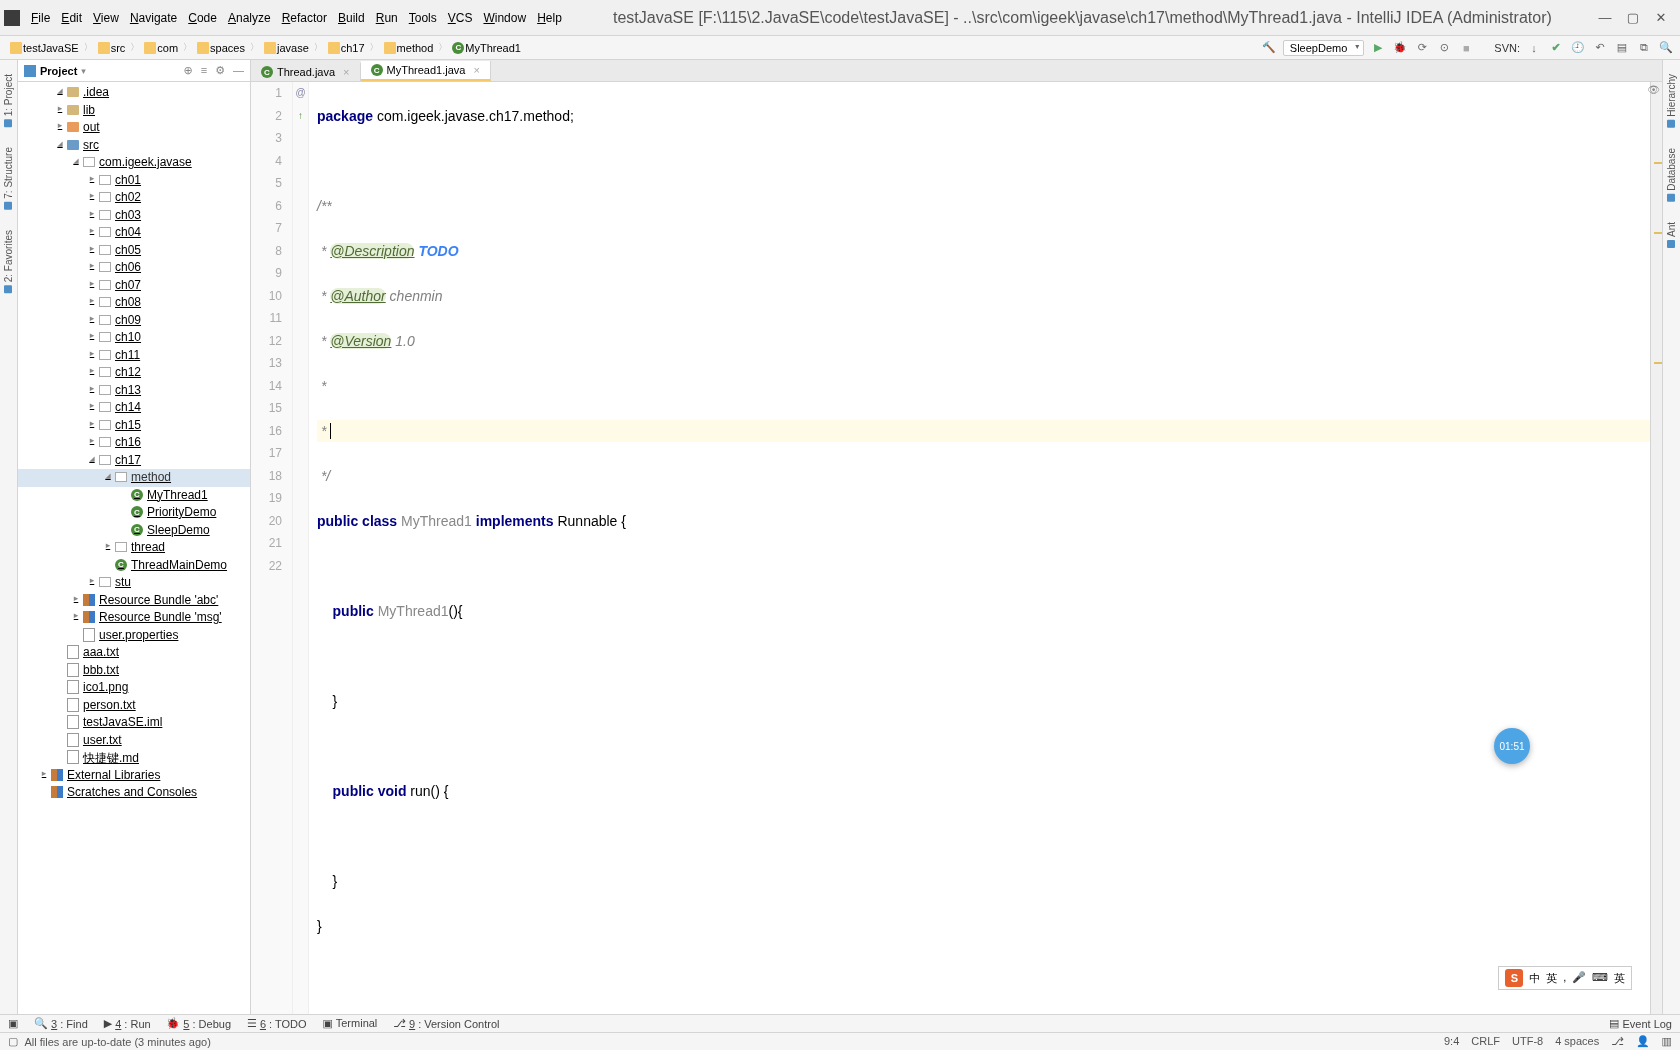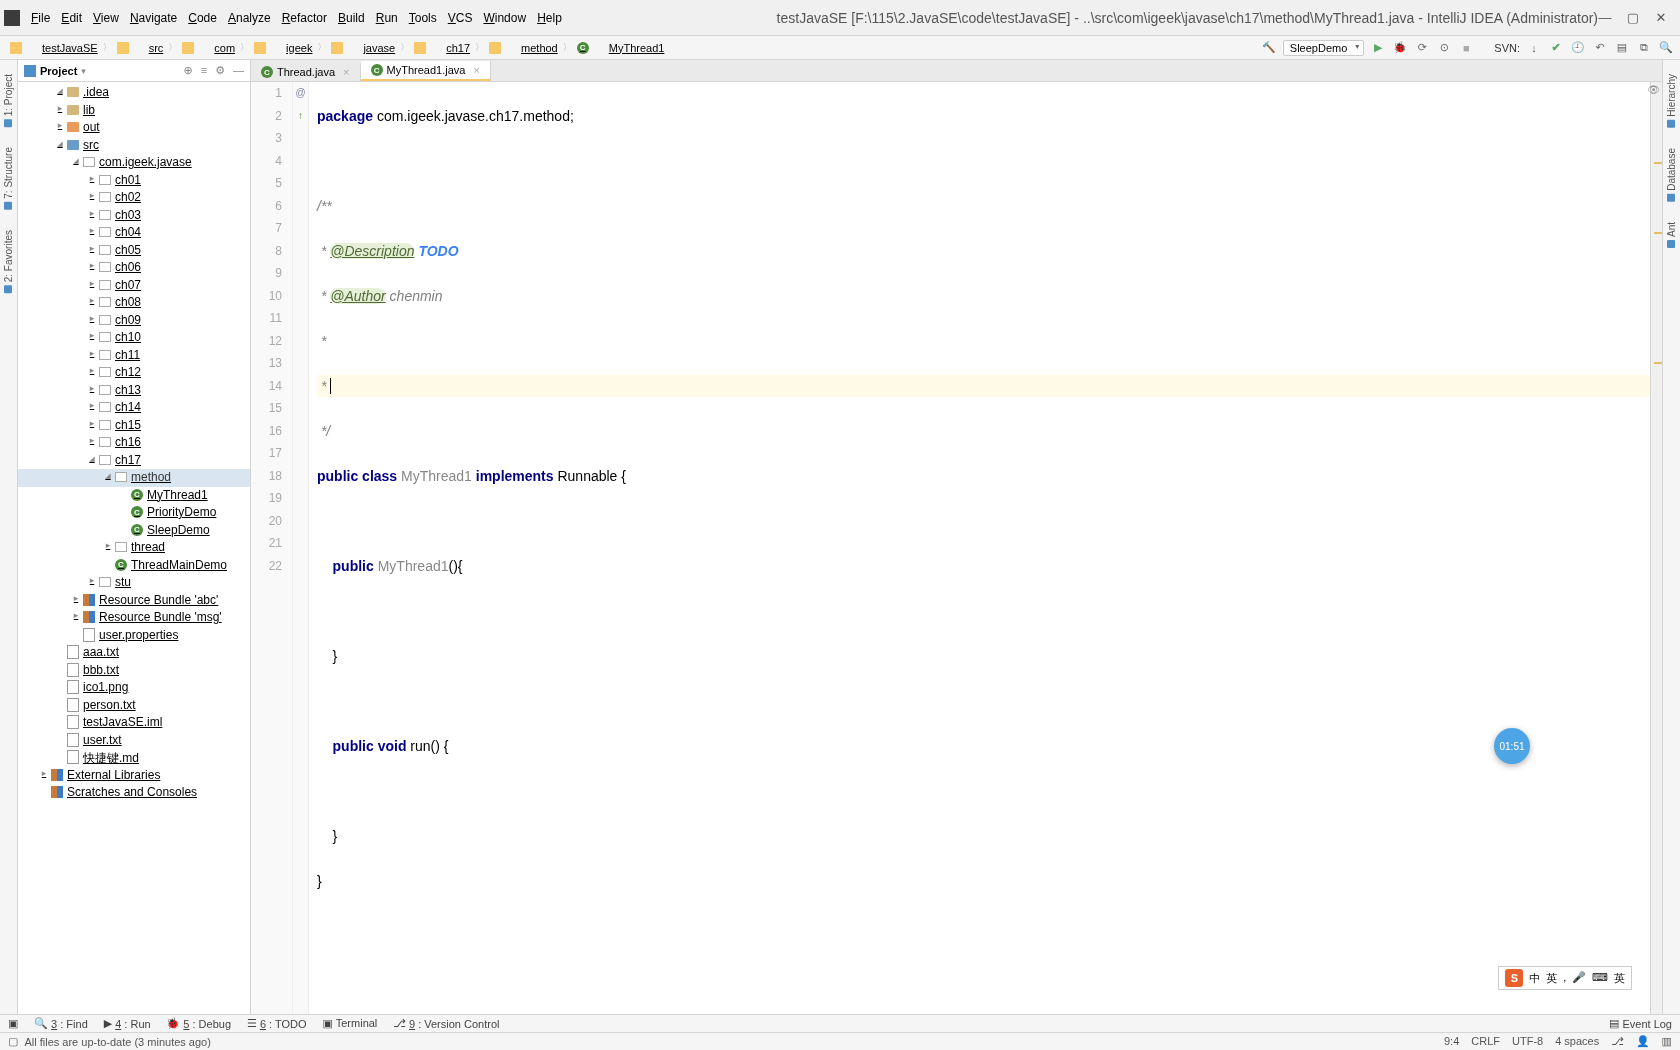--- a/index.html
+++ b/index.html
@@ -2,25 +2,25 @@
 <html><head>
 <meta charset="utf-8">
 <style>
 * { margin: 0; padding: 0; box-sizing: border-box; font-family: "Segoe UI", Tahoma, sans-serif; }
 body { width: 1680px; height: 1050px; background: #f2f2f2; overflow: hidden; font-size: 12px; display: flex; flex-direction: column; }
 .title-bar { height: 36px; background: #f0f0f0; display: flex; align-items: center; padding: 0 4px; border-bottom: 1px solid #d4d4d4; }
 .title-bar .logo { width: 16px; height: 16px; background: #3b3b3b; display: inline-block; margin-right: 6px; }
 .menu-bar { display: flex; gap: 1px; }
 .menu-item { padding: 0 5px; cursor: pointer; }
 .menu-item u { text-decoration: underline; }
-.title-text { flex: 1; text-align: right; color: #555; font-size: 14px; }
+.title-text { flex: 1; text-align: center; color: #555; font-size: 16px; }
 .win-controls { display: flex; gap: 14px; margin-right: 8px; }
 .win-btn { width: 14px; height: 14px; display: flex; align-items: center; justify-content: center; color: #555; font-size: 13px; }
 .nav-bar { height: 24px; background: #f5f5f5; display: flex; align-items: center; padding: 0 6px; border-bottom: 1px solid #d4d4d4; gap: 2px; }
-.crumb { display: flex; align-items: center; gap: 20px; font-size: 11px; padding: 1px 4px; border-radius: 2px; text-decoration: underline; }
+.crumb { display: flex; align-items: center; gap: 1px; font-size: 11px; padding: 1px 4px; border-radius: 2px; }
 .crumb-icon { width: 12px; height: 12px; display: inline-block; }
 .folder-icon { background: #f7c868; border-radius: 1px; }
 .class-icon-c { width: 12px; height: 12px; border-radius: 50%; background: #4b8c3b; color: #fff; font-size: 8px; display: inline-flex; align-items: center; justify-content: center; font-weight: bold; }
 .crumb-sep { color: #aaa; font-size: 9px; padding: 0 1px; }
 .nav-right { margin-left: auto; display: flex; align-items: center; gap: 6px; }
 .run-config { background: #fff; border: 1px solid #ccc; padding: 1px 16px 1px 6px; font-size: 11px; border-radius: 2px; position: relative; }
 .run-config::after { content: "▾"; position: absolute; right: 4px; font-size: 8px; color: #666; }
 .tool-icon { width: 16px; height: 16px; display: inline-flex; align-items: center; justify-content: center; font-size: 11px; color: #666; }
 .run-icon { color: #59a869; }
 .debug-icon { color: #59a869; }
@@ -133,21 +133,21 @@
         <span>src</span>
       </span>
       <span class="crumb-sep">〉</span>
       <span class="crumb">
         <span class="crumb-icon folder-icon"></span>
         <span>com</span>
       </span>
       <span class="crumb-sep">〉</span>
       <span class="crumb">
         <span class="crumb-icon folder-icon"></span>
-        <span>igeek</span>
+        <span>spaces</span>
       </span>
       <span class="crumb-sep">〉</span>
       <span class="crumb">
         <span class="crumb-icon folder-icon"></span>
         <span>javase</span>
       </span>
       <span class="crumb-sep">〉</span>
       <span class="crumb">
         <span class="crumb-icon folder-icon"></span>
         <span>ch17</span>
@@ -555,20 +555,21 @@
           <div></div>
           <div></div>
           <div></div>
         </div>
       <div class="code-col">
 <div class="line"><span class="kw">package</span><span> com.igeek.javase.ch17.method;</span></div>
 <div class="line"></div>
 <div class="line"><span class="comment">/**</span></div>
 <div class="line"><span class="comment"> * </span><span class="doc-tag">@Description</span><span class="comment"> </span><span class="todo">TODO</span></div>
 <div class="line"><span class="comment"> * </span><span class="doc-tag">@Author</span><span class="doc-val"> chenmin</span></div>
+<div class="line"><span class="comment"> * </span><span class="doc-tag">@Version</span><span class="doc-val"> 1.0</span></div>
 <div class="line"><span class="comment"> *</span></div>
 <div class="line current"><span class="comment"> * </span><span class="cursor"></span></div>
 <div class="line"><span class="comment"> */</span></div>
 <div class="line"><span class="kw">public</span><span class="kw"> class </span><span class="cls-name">MyThread1</span><span class="kw"> implements </span><span>Runnable {</span></div>
 <div class="line"></div>
 <div class="line"><span>    </span><span class="kw">public</span><span> </span><span class="cls-name">MyThread1</span><span>(){</span></div>
 <div class="line"></div>
 <div class="line"><span>    }</span></div>
 <div class="line"></div>
 <div class="line"><span>    </span><span class="kw">public</span><span> </span><span class="kw">void</span><span> run() {</span></div>

